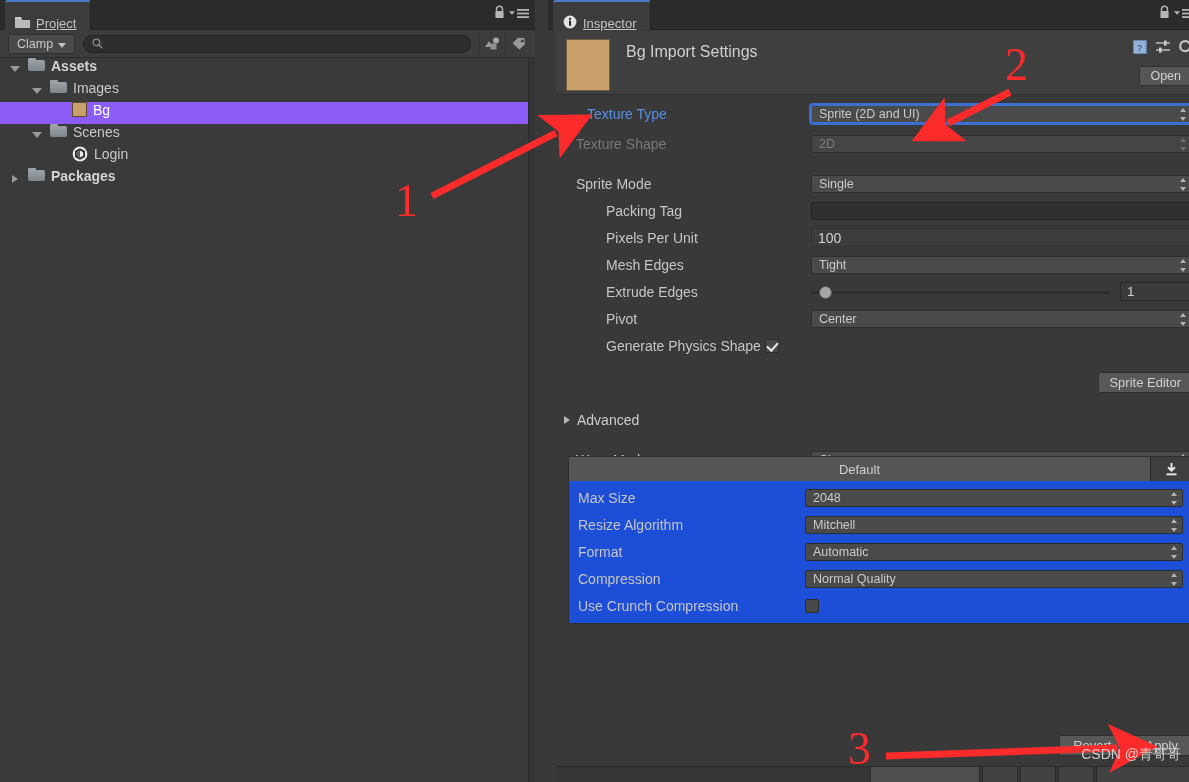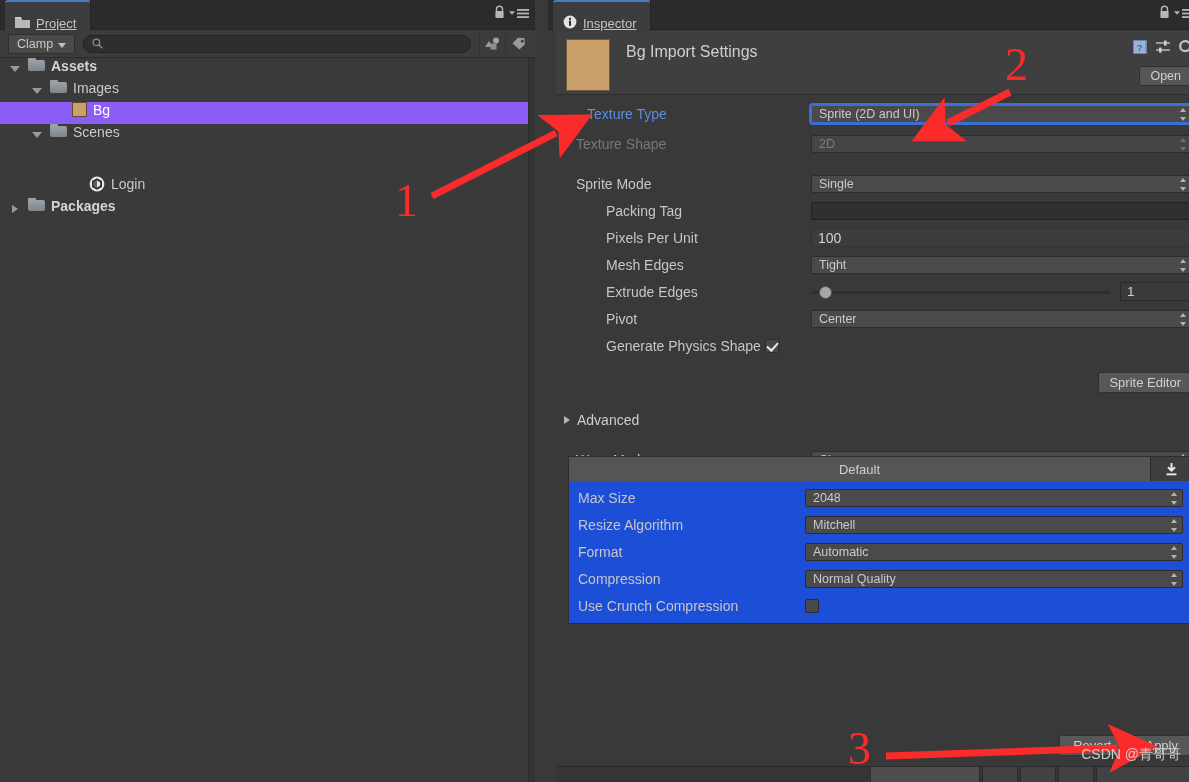--- a/index.html
+++ b/index.html
@@ -324,21 +324,21 @@
           <span class="sprite-ic" style="background: rgb(201, 160, 106);"></span>
           <span>Bg</span>
         </div>
         <div class="tree-row" style="padding-left: 30px;">
           <span class="twisty">
             <i class="tw open"></i>
           </span>
           <span class="folder-ic"></span>
           <span>Scenes</span>
         </div>
-        <div class="tree-row" style="padding-left: 69px; margin-top: 30px;">
+        <div class="tree-row" style="padding-left: 52px;">
           <span class="twisty"></span>
           <span style="flex: 0 0 16px;"><svg width="16" height="16" viewBox="0 0 16 16">
               <circle cx="8" cy="8" r="7.4" fill="#e9e9e9"></circle>
               <path d="M8 2.2l5 2.9v5.8L8 13.8 3 10.9V5.1z" fill="#2f2f2f"></path>
               <path d="M8 4.4l3.2 1.8v3.6L8 11.6 4.8 9.8V6.2z" fill="#e9e9e9"></path>
               <path d="M8 4.4v7.2L4.8 9.8V6.2z" fill="#5f5f5f"></path>
             </svg></span>
           <span>Login</span>
         </div>
         <div class="tree-row bold" style="padding-left: 8px;">

